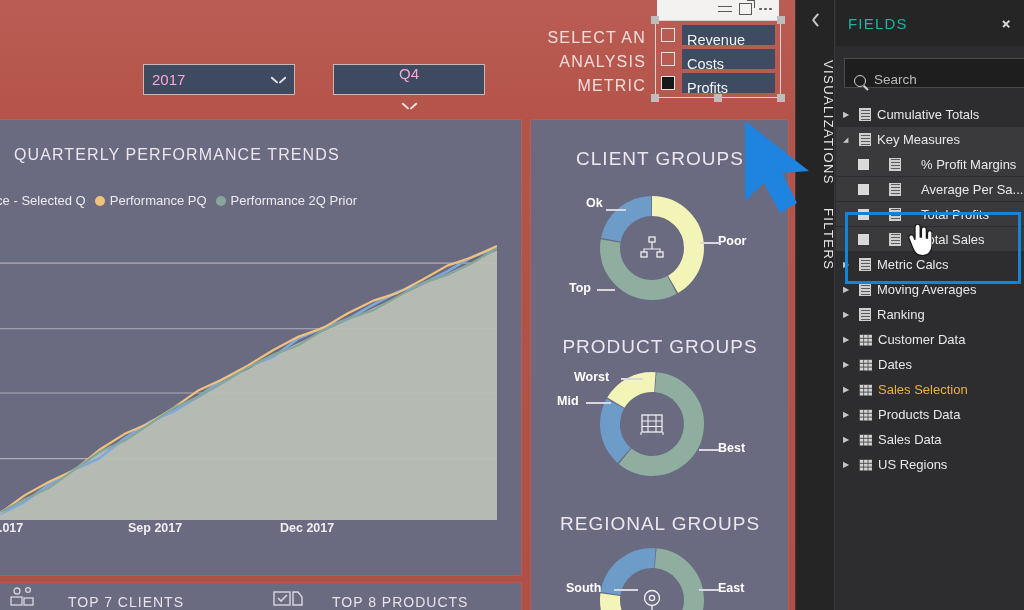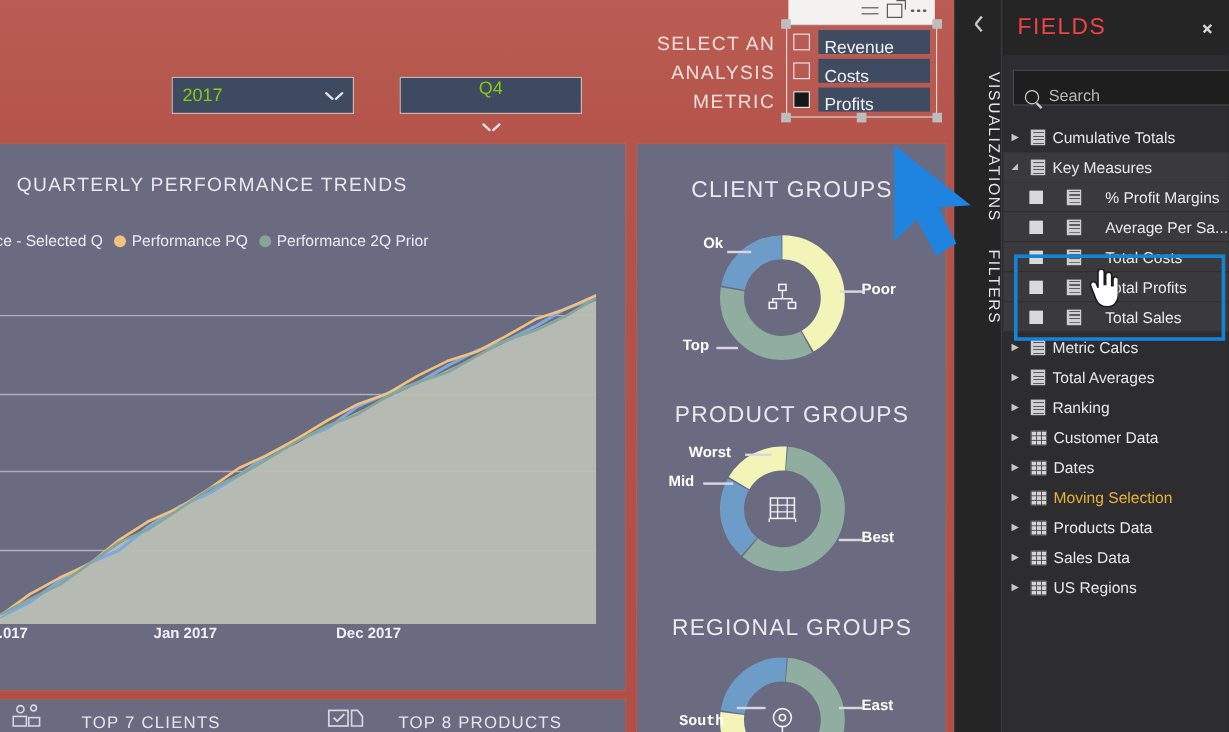--- a/index.html
+++ b/index.html
@@ -22,21 +22,21 @@
   
   .tf-label {
     position: absolute; left: 144px; top: 28px;
     font-size: 16.5px; letter-spacing: 1.6px; color: #f0d9d6;
     font-weight: 400; white-space: nowrap;
   }
   .slicer-combo {
     position: absolute; height: 31px;
     background: #3d4a60; border: 1px solid #cfb5b1;
     display: flex; align-items: center; padding: 0 8px;
-    color: #84cc16; font-size: 15px; gap: 19px;
+    color: #f9a8d4; font-size: 15px; gap: 19px;
   }
   .slicer-combo .val { flex: 1; }
   .chev { width: 15px; height: 9px; position: relative; opacity: .95; }
   .chev:before, .chev:after {
     content:''; position:absolute; top:1px; width:9px; height:2.2px;
     background:#e9eaef; border-radius:1px;
   }
   .chev:before { left:0; transform: rotate(42deg); transform-origin: left center; }
   .chev:after  { right:0; transform: rotate(-42deg); transform-origin: right center; }
 
@@ -153,21 +153,21 @@
   
   .fields-pane {
     position: absolute; left: 836px; top: 0; width: 188px; height: 610px;
     background: #2d2d30;
   }
   .fields-head {
     position: absolute; left: 0; top: 0; width: 188px; height: 46px;
     background: #252526; display: flex; align-items: center;
     padding: 0 12px; justify-content: space-between;
   }
-  .fields-head .t { font-size: 19px; letter-spacing: 1.2px; color: #ef4444; }
+  .fields-head .t { font-size: 15px; letter-spacing: 1.2px; color: #14b8a6; }
   .chev-right { width: 10px; height: 14px; position: relative; }
   .chev-right:before, .chev-right:after {
     content:''; position:absolute; left:1px; width:9px; height:1.8px; background:#d6d6d6;
   }
   .chev-right:before { top:4px; transform: rotate(45deg); transform-origin: left center; }
   .chev-right:after  { top:10px; transform: rotate(-45deg); transform-origin: left center; }
 
   .search-box {
     position: absolute; left: 8px; top: 58px; width: 196px; height: 30px;
     background: #1e1e1e; border: 1px solid #4a4a4c;
@@ -267,21 +267,21 @@
           <line x1="0" x2="497" y1="164.98" y2="164.98" stroke="#c8c6d2" stroke-width="1.2" opacity=".75"></line>
           <line x1="0" x2="497" y1="230.68" y2="230.68" stroke="#c8c6d2" stroke-width="1.2" opacity=".75"></line>
           <path d="M0,292 L0.0,286.2 L24.9,271.7 L49.7,257.2 L74.5,242.7 L99.4,225.3 L124.3,210.8 L149.1,196.3 L173.9,181.8 L198.8,167.3 L223.7,152.8 L248.5,141.2 L273.4,126.7 L298.2,115.1 L323.1,103.5 L347.9,91.9 L372.8,80.3 L397.6,68.7 L422.4,57.1 L447.3,45.5 L472.1,33.9 L497.0,22.3 L497,292 Z" fill="#b9c0b4" opacity=".95"></path>
           <path d="M0.0,286.2 L24.9,273.8 L49.7,255.9 L74.5,241.5 L99.4,230.3 L124.3,210.6 L149.1,194.3 L173.9,183.3 L198.8,168.4 L223.7,150.6 L248.5,138.6 L273.4,128.7 L298.2,110.6 L323.1,99.7 L347.9,91.2 L372.8,76.9 L397.6,64.0 L422.4,55.9 L447.3,43.4 L472.1,28.8 L497.0,20.1" fill="none" stroke="#7fa8dd" stroke-width="2.6" stroke-linejoin="round"></path>
           <path d="M0.0,285.2 L24.9,267.1 L49.7,253.5 L74.5,242.0 L99.4,221.8 L124.3,206.1 L149.1,195.2 L173.9,179.6 L198.8,162.2 L223.7,150.7 L248.5,137.1 L273.4,122.0 L298.2,108.8 L323.1,99.9 L347.9,85.2 L372.8,72.9 L397.6,64.9 L422.4,51.7 L447.3,37.6 L472.1,29.2 L497.0,18.0" fill="none" stroke="#f0c27c" stroke-width="2.2" stroke-linejoin="round"></path>
           <path d="M0.0,284.3 L24.9,271.3 L49.7,259.4 L74.5,241.7 L99.4,223.8 L124.3,212.8 L149.1,196.5 L173.9,179.7 L198.8,168.5 L223.7,154.2 L248.5,139.2 L273.4,126.6 L298.2,117.2 L323.1,102.2 L347.9,90.6 L372.8,82.4 L397.6,68.6 L422.4,55.1 L447.3,46.9 L472.1,35.1 L497.0,20.2" fill="none" stroke="#86a69a" stroke-width="2.2" stroke-linejoin="round"></path>
         </svg>
     </div>
     <div class="xaxis" id="xaxis">
         <span style="left: -8px;">...017</span>
-        <span style="left: 128px;">Jan 2017</span>
+        <span style="left: 128px;">Sep 2017</span>
         <span style="left: 280px;">Dec 2017</span>
       </div>
 
     <div class="card" id="card-groups"></div>
     <div id="donuts-layer">
         <div class="donut-title" style="left: 560px; top: 148px; width: 200px; text-align: center;">CLIENT GROUPS</div>
         <div class="donut-wrap" style="left: 597px; top: 193px;"><svg width="110" height="110">
             <circle cx="55" cy="55" r="42" fill="none" stroke="#f2f4b8" stroke-width="20" stroke-dasharray="109.6353888186479 263.89378290154264" stroke-dashoffset="0" transform="rotate(-90 55 55)"></circle>
             <circle cx="55" cy="55" r="42" fill="none" stroke="#8fae9f" stroke-width="20" stroke-dasharray="93.80176184455534 263.89378290154264" stroke-dashoffset="-110.8353888186479" transform="rotate(-90 55 55)"></circle>
             <circle cx="55" cy="55" r="42" fill="none" stroke="#6d9cc9" stroke-width="20" stroke-dasharray="56.85663223833938 263.89378290154264" stroke-dashoffset="-205.83715066320326" transform="rotate(-90 55 55)"></circle>
@@ -320,21 +320,21 @@
             <circle cx="55" cy="55" r="42" fill="none" stroke="#f2f4b8" stroke-width="20" stroke-dasharray="77.96813487046279 263.89378290154264" stroke-dashoffset="-121.39114013470962" transform="rotate(-85 55 55)"></circle>
             <circle cx="55" cy="55" r="42" fill="none" stroke="#6d9cc9" stroke-width="20" stroke-dasharray="62.13450789637023 263.89378290154264" stroke-dashoffset="-200.5592750051724" transform="rotate(-85 55 55)"></circle>
           </svg></div>
         <div style="position: absolute; left: 639px; top: 587px; width: 26px; height: 26px; opacity: 0.9;"><svg width="26" height="26" viewBox="0 0 26 26">
             <circle cx="13" cy="11" r="7.5" fill="none" stroke="#fff" stroke-width="1.3"></circle>
             <circle cx="13" cy="11" r="2.6" fill="none" stroke="#fff" stroke-width="1.3"></circle>
             <path d="M13 18.5V24" stroke="#fff" stroke-width="1.3"></path>
           </svg></div>
         <div class="donut-lbl" style="left: 718px; top: 581px;">East</div>
         <div class="leader" style="left: 699px; top: 589px; width: 20px;"></div>
-        <div class="donut-lbl" style="left: 566px; top: 594px; font-family: Liberation Mono, monospace;">South</div>
+        <div class="donut-lbl" style="left: 566px; top: 581px;">South</div>
         <div class="leader" style="left: 614px; top: 589px; width: 24px;"></div>
       </div>
 
     <div class="card" id="card-bottom"></div>
     <div id="bottom-layer">
         <div style="position: absolute; left: 8px; top: 586px; width: 34px; height: 24px; opacity: 0.85;"><svg width="34" height="24" viewBox="0 0 34 24">
             <circle cx="9" cy="5" r="3" fill="none" stroke="#ece9f0" stroke-width="1.3"></circle>
             <circle cx="20" cy="4" r="2.4" fill="none" stroke="#ece9f0" stroke-width="1.3"></circle>
             <rect x="3" y="11" width="11" height="8" fill="none" stroke="#ece9f0" stroke-width="1.3"></rect>
             <rect x="16" y="12" width="9" height="7" fill="none" stroke="#ece9f0" stroke-width="1.3"></rect>
@@ -417,66 +417,56 @@
           <span>% Profit Margins</span>
         </div>
         <div class="field-row">
           <span class="cb"></span>
           <span class="measure-ico"></span>
           <span>Average Per Sa...</span>
         </div>
         <div class="field-row">
           <span class="cb"></span>
           <span class="measure-ico"></span>
-          <span>Total Costs</span>
-          <span class="ell">
-            <b></b>
-            <b></b>
-            <b></b>
-          </span>
+          <span>Total Profits</span>
         </div>
         <div class="field-row">
           <span class="cb"></span>
           <span class="measure-ico"></span>
-          <span>Total Profits</span>
-        </div>
-        <div class="field-row">
-          <span class="cb"></span>
-          <span class="measure-ico"></span>
           <span>Total Sales</span>
         </div>
         <div class="node table-node">
           <span class="arrow">▶</span>
           <span class="measure-ico"></span>
           <span class="">Metric Calcs</span>
         </div>
         <div class="node table-node">
           <span class="arrow">▶</span>
           <span class="measure-ico"></span>
-          <span class="">Total Averages</span>
+          <span class="">Moving Averages</span>
         </div>
         <div class="node table-node">
           <span class="arrow">▶</span>
           <span class="measure-ico"></span>
           <span class="">Ranking</span>
         </div>
         <div class="node table-node">
           <span class="arrow">▶</span>
           <span class="table-ico"></span>
           <span class="">Customer Data</span>
         </div>
         <div class="node table-node">
           <span class="arrow">▶</span>
           <span class="table-ico"></span>
           <span class="">Dates</span>
         </div>
         <div class="node table-node">
           <span class="arrow">▶</span>
           <span class="table-ico"></span>
-          <span class="tbl-yellow">Moving Selection</span>
+          <span class="tbl-yellow">Sales Selection</span>
         </div>
         <div class="node table-node">
           <span class="arrow">▶</span>
           <span class="table-ico"></span>
           <span class="">Products Data</span>
         </div>
         <div class="node table-node">
           <span class="arrow">▶</span>
           <span class="table-ico"></span>
           <span class="">Sales Data</span>

